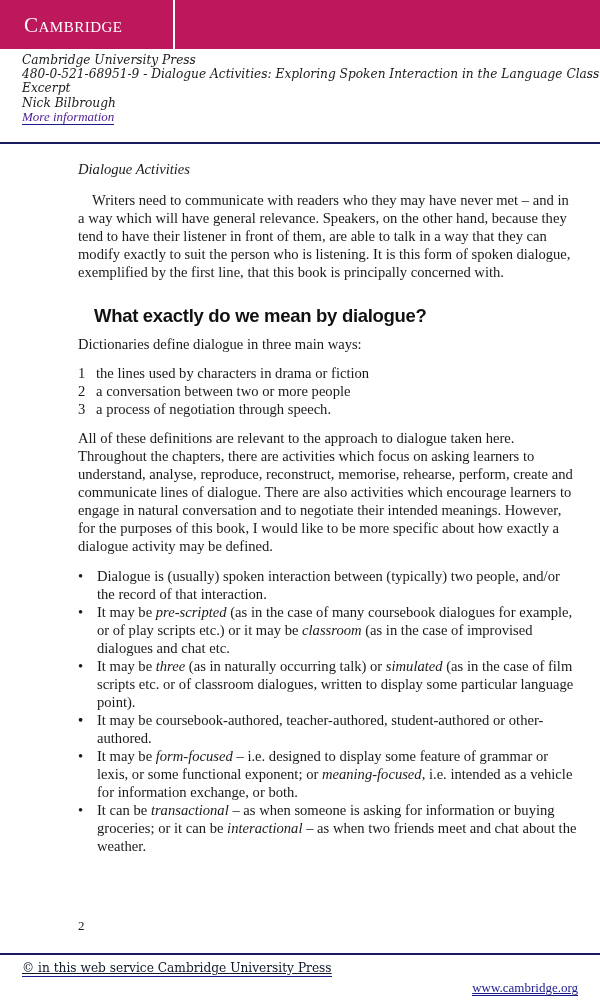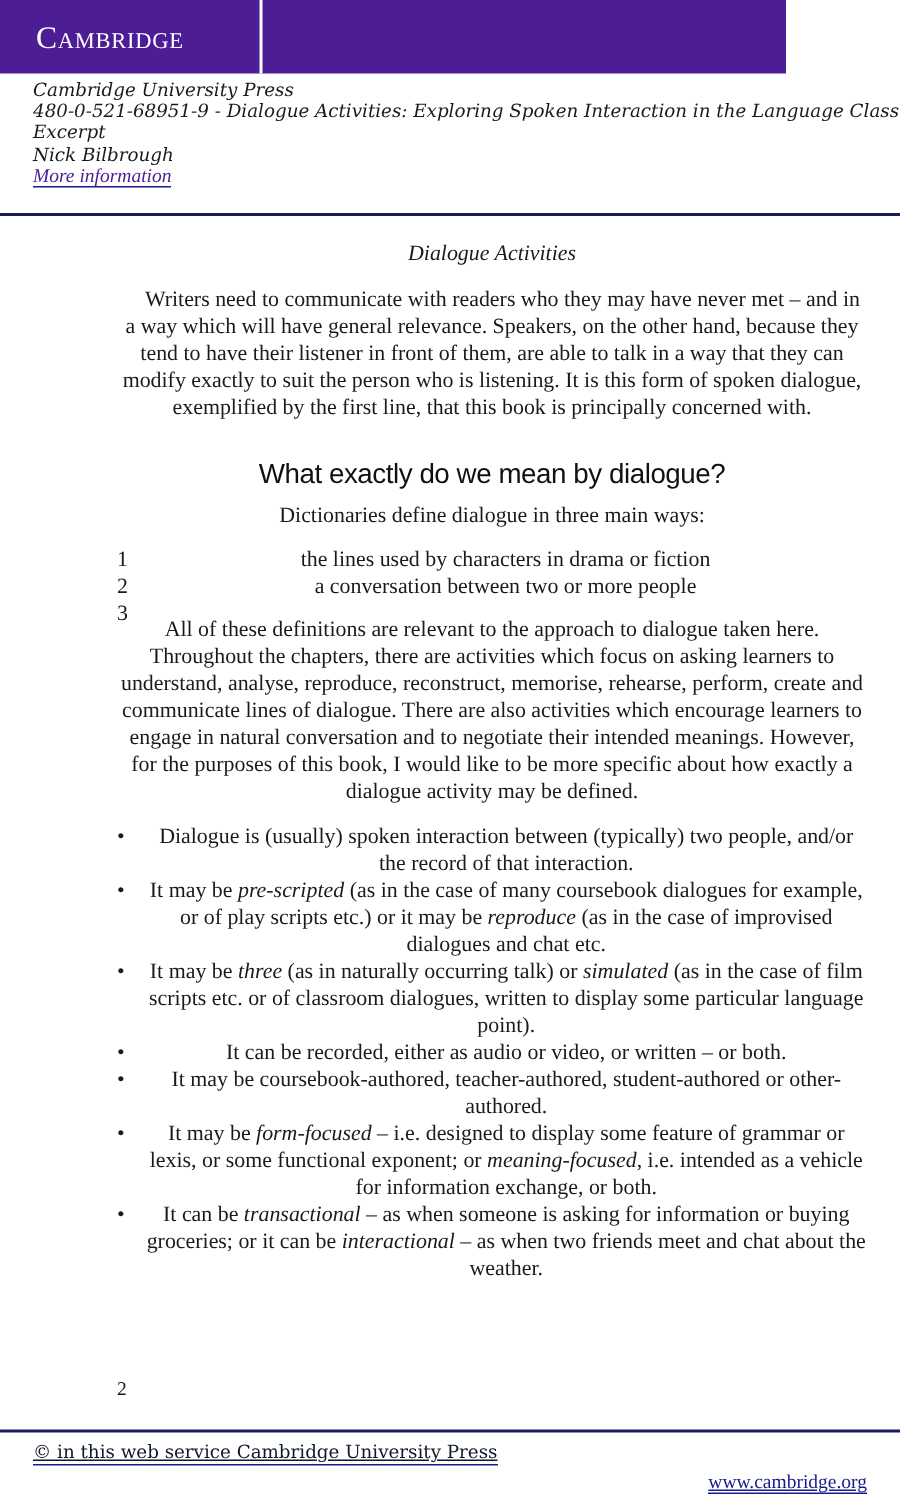--- a/index.html
+++ b/index.html
@@ -1,28 +1,28 @@
 <!DOCTYPE html>
 <html><head>
 <meta charset="utf-8">
 <style>
   html, body { margin:0; padding:0; }
   body { width:600px; height:1000px; background:#ffffff; position:relative; overflow:hidden; font-family:"Liberation Serif", serif; color:#1a1a1a; }
-  .topbar { position:absolute; left:0; top:0; width:476px; height:49px; background:#4c1d95;padding-left:48px; }
+  .topbar { position:absolute; left:0; top:0; width:600px; height:49px; background:#be185d; }
   .topbar .divider { position:absolute; left:173px; top:0; width:2px; height:49px; background:#ffffff; }
   .brand { position:absolute; left:24px; top:13px; font-family:"Liberation Serif", serif; color:#ffffff; font-size:21px; letter-spacing:0.5px; font-variant:small-caps; }
   .meta { position:absolute; left:22px; top:53px; font-family:"DejaVu Serif", serif; font-size:12.2px; line-height:14.2px; color:#1a1a1a; }
   .meta div { white-space:nowrap;font-style:italic; }
   .meta a { color:#4c1d95; text-decoration:none; border-bottom:1px solid #1a1a8c; font-family:"Liberation Serif", serif; font-size:13px; }
   .rule-top { position:absolute; left:0; top:142px; width:600px; height:2px; background:#1a1a5e; }
-  .content { position:absolute; left:78px; top:160px; width:500px; font-family:"Liberation Serif", serif; font-size:14.6px; line-height:18px;text-align:center; }
+  .content { position:absolute; left:78px; top:160px; width:500px; font-family:"Liberation Serif", serif; font-size:14.6px; line-height:18px; }
   .running { font-style:italic; margin:0 0 13px 0; }
   p { margin:0; }
   .indent { text-indent:14px; }
-  h2 { font-family:"Liberation Sans", sans-serif; font-weight:normal; font-size:18.5px; margin:26px 0 10px 0; letter-spacing:-0.3px; color:#111; }
+  h2 { font-family:"Liberation Sans", sans-serif; font-weight:bold; font-size:18.5px; margin:26px 0 10px 16px; letter-spacing:-0.3px; color:#111; }
   .numlist { list-style:none; padding:0; margin:11px 0 11px 0; }
   .numlist li { position:relative; padding-left:18px; }
   .numlist .num { position:absolute; left:0; top:0; }
   .bullets { list-style:none; padding:0; margin:12px 0 0 0; }
   .bullets li { position:relative; padding-left:19px; }
   .bullets .dot { position:absolute; left:0; top:0; }
   .pageno { position:absolute; left:78px; top:918px; font-family:"Liberation Serif", serif; font-size:13px; }
   .rule-bottom { position:absolute; left:0; top:953px; width:600px; height:2px; background:#1a1a5e; }
   .footer-left { position:absolute; left:22px; top:961px; font-family:"DejaVu Serif", serif; font-size:12.2px; color:#0f172a; border-bottom:1px solid #1a1a8c; line-height:15px; }
   .footer-right { position:absolute; right:22px; top:961px; font-family:"Liberation Serif", serif; font-size:13px; color:#1a1a8c; border-bottom:1px solid #1a1a8c; line-height:15px;margin-top:19px; }
@@ -46,28 +46,28 @@
 <div class="rule-top"></div>
 
 <div class="content">
   <div class="running">Dialogue Activities</div>
   <p class="indent">Writers need to communicate with readers who they may have never met – and in a way which will have general relevance. Speakers, on the other hand, because they tend to have their listener in front of them, are able to talk in a way that they can modify exactly to suit the person who is listening. It is this form of spoken dialogue, exemplified by the first line, that this book is principally concerned with.</p>
   <h2>What exactly do we mean by dialogue?</h2>
   <p>Dictionaries define dialogue in three main ways:</p>
   <ul class="numlist">
     <li><span class="num">1</span><span>the lines used by characters in drama or fiction</span></li>
     <li><span class="num">2</span><span>a conversation between two or more people</span></li>
-    <li><span class="num">3</span></li>
+    <li><span class="num">3</span><span>a process of negotiation through speech.</span></li>
   </ul>
   <p>All of these definitions are relevant to the approach to dialogue taken here. Throughout the chapters, there are activities which focus on asking learners to understand, analyse, reproduce, reconstruct, memorise, rehearse, perform, create and communicate lines of dialogue. There are also activities which encourage learners to engage in natural conversation and to negotiate their intended meanings. However, for the purposes of this book, I would like to be more specific about how exactly a dialogue activity may be defined.</p>
   <ul class="bullets" id="bullets">
       <li><span class="dot">•</span><span>Dialogue is (usually) spoken interaction between (typically) two people, and/or the record of that interaction.</span></li>
-      <li><span class="dot">•</span><span>It may be </span><em>pre-scripted</em><span> (as in the case of many coursebook dialogues for example, or of play scripts etc.) or it may be </span><em>reproduce</em><span> (as in the case of improvised dialogues and chat etc.</span></li>
+      <li><span class="dot">•</span><span>It may be </span><em>pre-scripted</em><span> (as in the case of many coursebook dialogues for example, or of play scripts etc.) or it may be </span><em>classroom</em><span> (as in the case of improvised dialogues and chat etc.</span></li>
       <li><span class="dot">•</span><span>It may be </span><em>three</em><span> (as in naturally occurring talk) or </span><em>simulated</em><span> (as in the case of film scripts etc. or of classroom dialogues, written to display some particular language point).</span></li>
-      <li><span class="dot">•</span><span>It can be recorded, either as audio or video, or written – or both.</span></li>
+      <li><span class="dot">•</span></li>
       <li><span class="dot">•</span><span>It may be coursebook-authored, teacher-authored, student-authored or other-authored.</span></li>
       <li><span class="dot">•</span><span>It may be </span><em>form-focused</em><span> – i.e. designed to display some feature of grammar or lexis, or some functional exponent; or </span><em>meaning-focused</em><span>, i.e. intended as a vehicle for information exchange, or both.</span></li>
       <li><span class="dot">•</span><span>It can be </span><em>transactional</em><span> – as when someone is asking for information or buying groceries; or it can be </span><em>interactional</em><span> – as when two friends meet and chat about the weather.</span></li>
     </ul>
 </div>
 
 <div class="pageno">2</div>
 
 <div class="rule-bottom"></div>
 <a href="#" class="footer-left">© in this web service Cambridge University Press</a>

